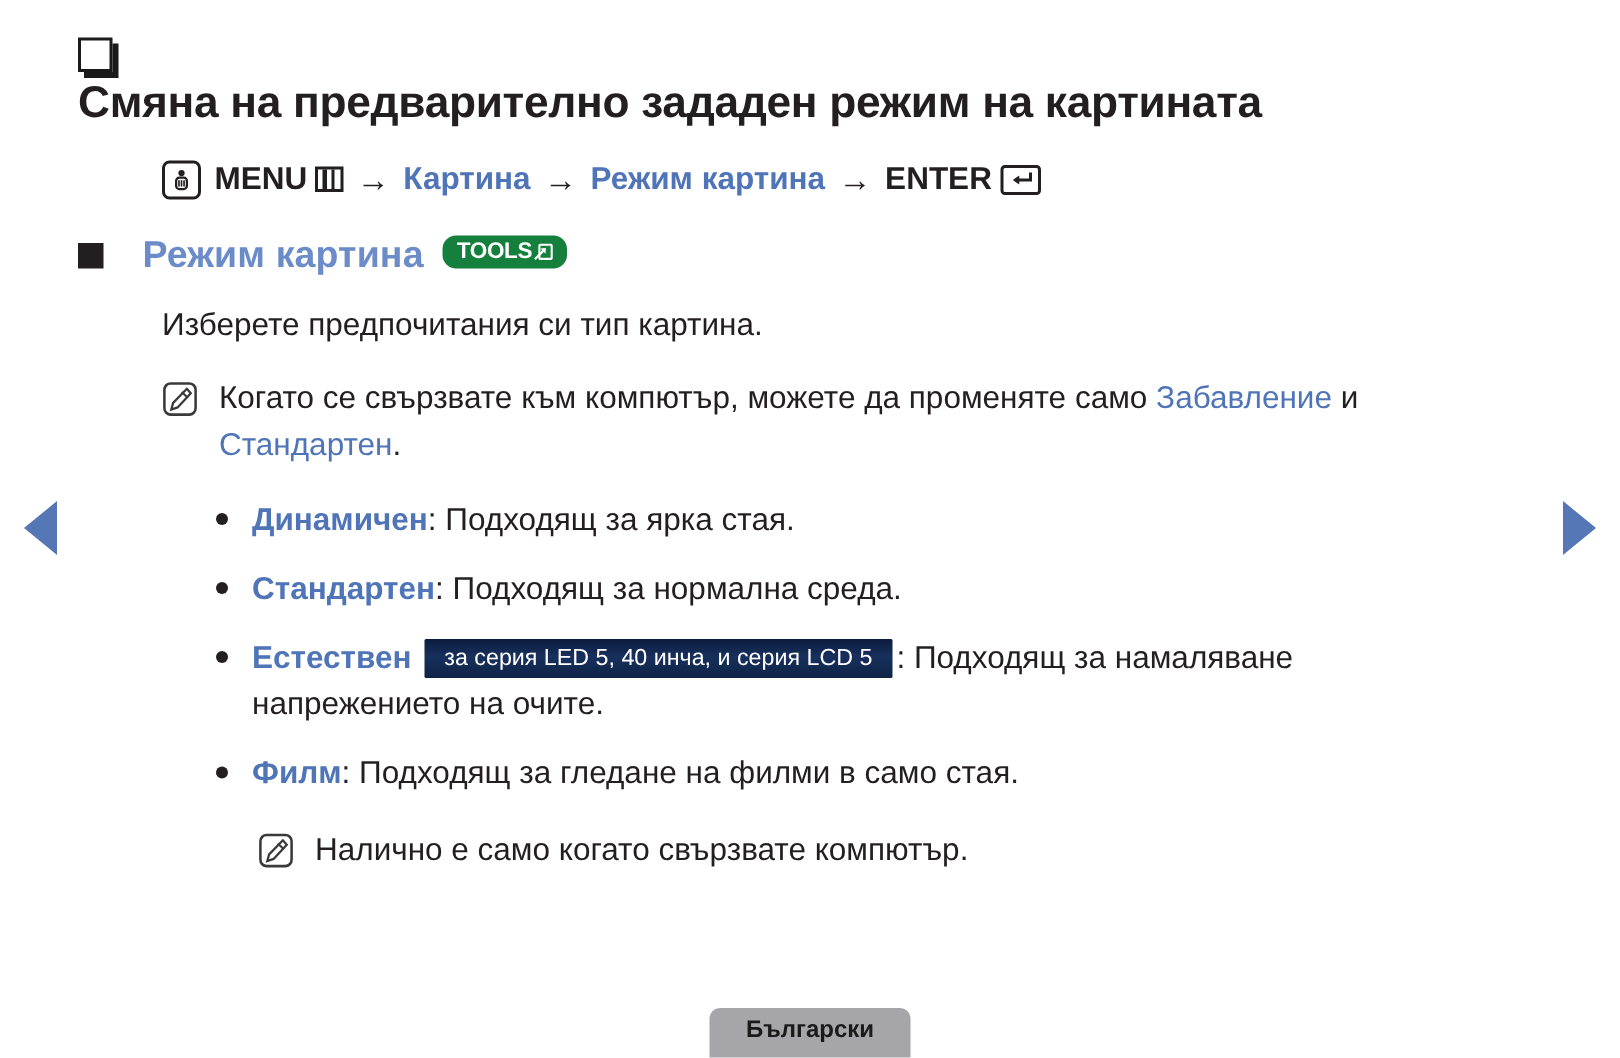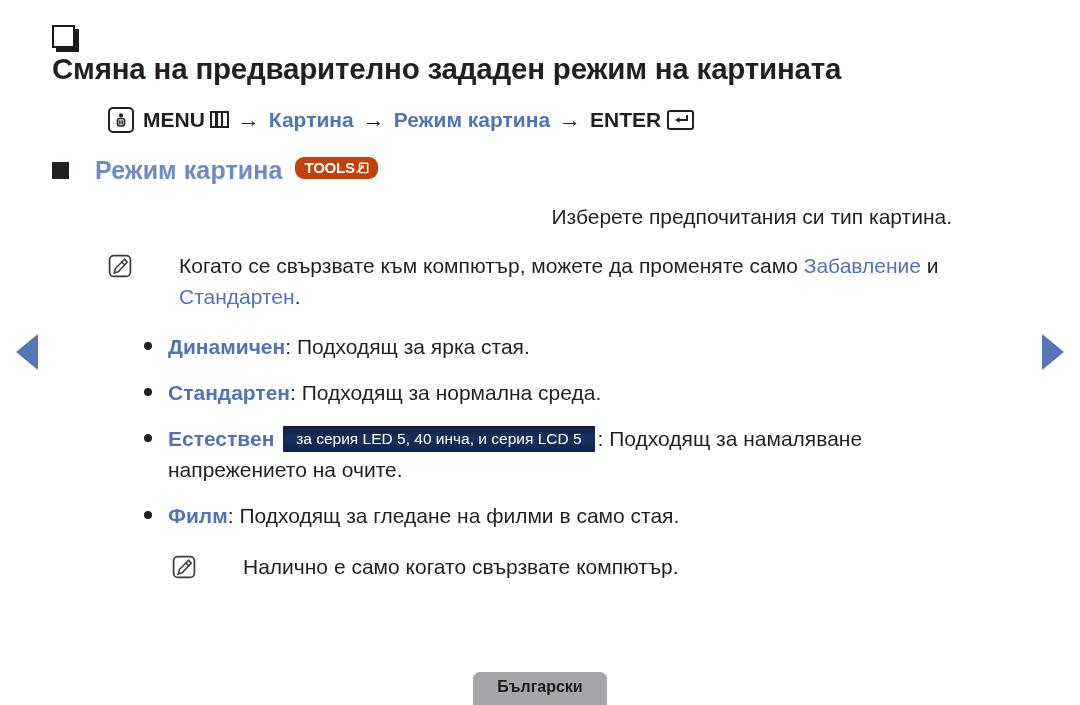--- a/index.html
+++ b/index.html
@@ -162,51 +162,49 @@
     font-weight: bold;
     color: #6b8cc8;
     letter-spacing: 0.1px;
   }
   .tools-badge {
     display: inline-flex;
     align-items: center;
     gap: 0;
     margin-left: 13px;
     padding: 2px 9px 3px 9px;
-    background: #c2410c;
+    background: #15803d;
     color: #ffffff;
     border-radius: 9px;
     font-size: 15px;
     font-weight: bold;
     letter-spacing: -0.2px;
     position: relative;
     top: -2px;
   }
   .tools-glyph {
     width: 14px;
     height: 14px;
     display: inline-block;
     position: relative;
   }
 
   
   .body-line {
     font-size: 21px;
     line-height: 1.5;
     color: #231f20;
-    text-align: right;
   }
   .indent-1 { margin-left: 56px; margin-top: 16px; }
 
   .note-row {
     display: flex;
     align-items: flex-start;
     margin-top: 18px;
     margin-left: 56px;
-    gap: 33px;
   }
   .note-row.deep { margin-left: 120px; margin-top: 20px; }
   .note-icon {
     width: 24px;
     height: 24px;
     flex: 0 0 auto;
     margin-top: 4px;
     margin-right: 14px;
   }
   .note-text {

